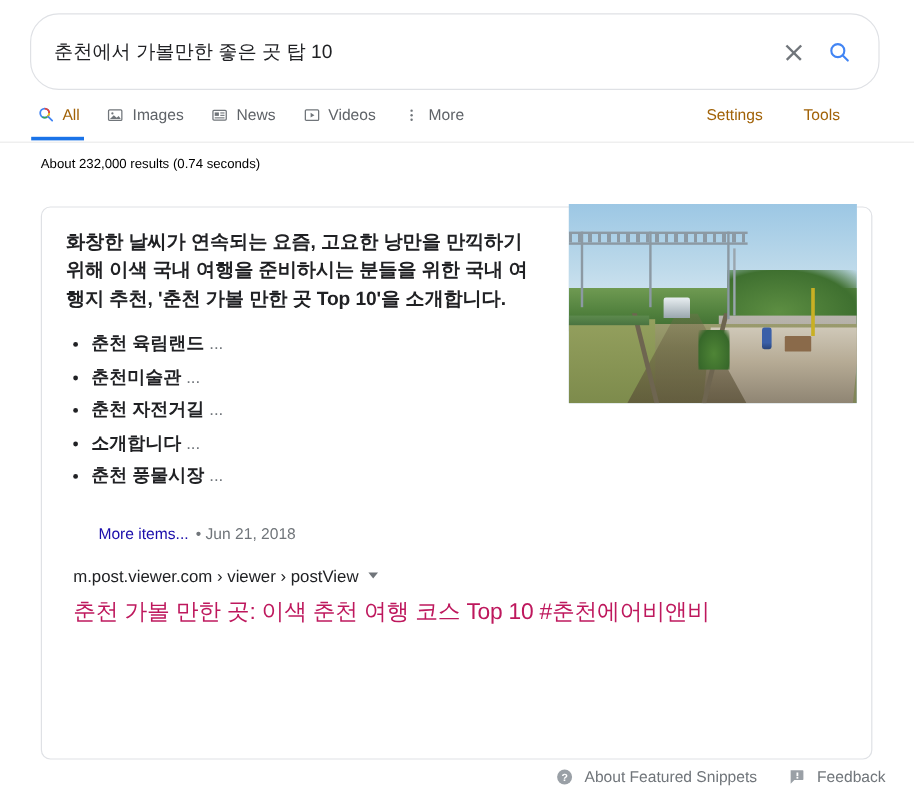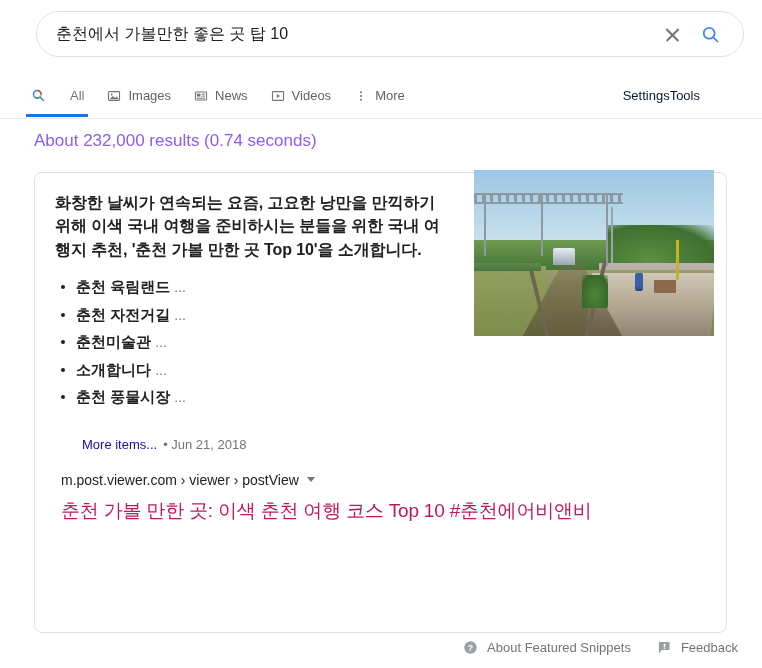--- a/index.html
+++ b/index.html
@@ -12,24 +12,24 @@
     height: 668px;
     overflow: hidden;
     font-family: "Liberation Sans", "DejaVu Sans", sans-serif;
     color: #202124;
     position: relative;
   }
 
   
   .searchbar-wrap {
     position: absolute;
-    left: 36px;
+    left: 25px;
     top: 11px;
     width: 708px;
-    height: 46px;
+    height: 64px;
   }
   .searchbar {
     box-sizing: border-box;
     width: 100%;
     height: 100%;
     border: 1px solid #dfe1e5;
     border-radius: 24px;
     background: #fff;
     display: flex;
     align-items: center;
@@ -95,21 +95,21 @@
     align-items: center;
     height: 43px;
     margin-right: 22px;
     font-size: 13px;
     color: #5f6368;
     cursor: pointer;
     position: relative;
     padding-bottom: 0;
   }
   .tab .tab-label { line-height: 1; }
-  .tab.active { color: #737373; gap: 18px; }
+  .tab.active { color: #a16207; }
   .tab.active::after {
     content: "";
     position: absolute;
     left: -4px;
     right: -4px;
     bottom: 0;
     height: 3px;
     background: #1a73e8;
   }
   .tab-ico {
@@ -123,31 +123,32 @@
   }
   .right-links {
     margin-left: auto;
     display: flex;
     align-items: center;
     height: 43px;
     margin-right: 62px;
   }
   .right-links .rlink {
     font-size: 13px;
-    color: #0f172a;
+    color: #a16207;
+    margin-left: 34px;
     cursor: pointer;
   }
 
   
   .result-stats {
     position: absolute;
     left: 34px;
     top: 131px;
-    font-size: 17px;
-    color: #8b5cf6;
+    font-size: 11px;
+    color: #000000;
   }
 
   
   .snippet-card {
     position: absolute;
     left: 34px;
     top: 172px;
     width: 693px;
     height: 461px;
     box-sizing: border-box;
@@ -482,25 +483,25 @@
     </div>
 
     <div class="snippet-text">화창한 날씨가 연속되는 요즘, 고요한 낭만을 만끽하기 위해 이색 국내 여행을 준비하시는 분들을 위한 국내 여행지 추천, '춘천 가볼 만한 곳 Top 10'을 소개합니다.</div>
 
     <ul class="snippet-list">
       <li>
         <span>춘천 육림랜드</span>
         <span class="ell">...</span>
       </li>
       <li>
-        <span>춘천 자전거길</span>
+        <span>춘천미술관</span>
         <span class="ell">...</span>
       </li>
       <li>
-        <span>춘천미술관</span>
+        <span>춘천 자전거길</span>
         <span class="ell">...</span>
       </li>
       <li>
         <span>소개합니다</span>
         <span class="ell">...</span>
       </li>
       <li>
         <span>춘천 풍물시장</span>
         <span class="ell">...</span>
       </li>

